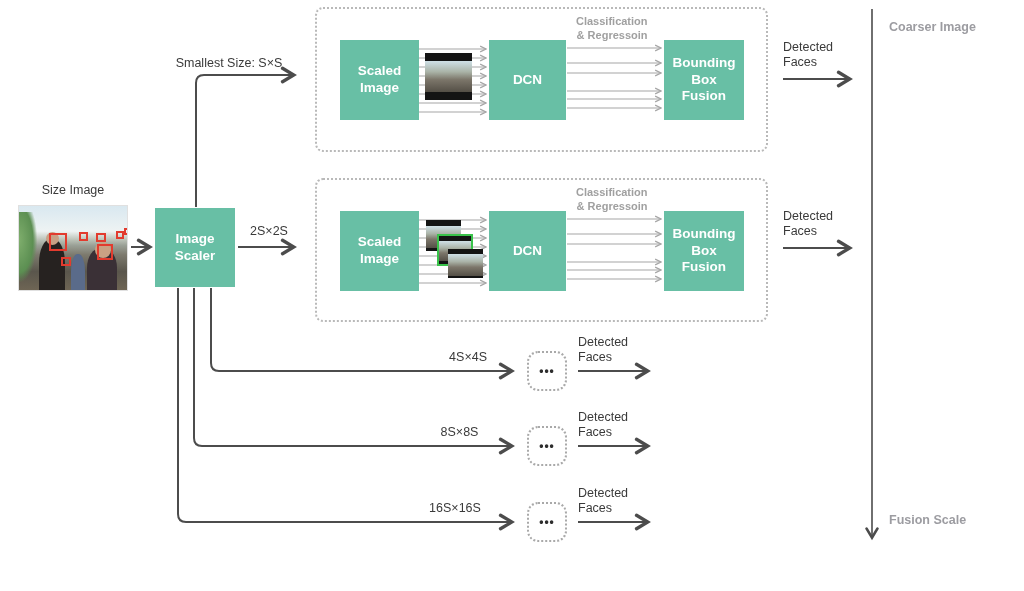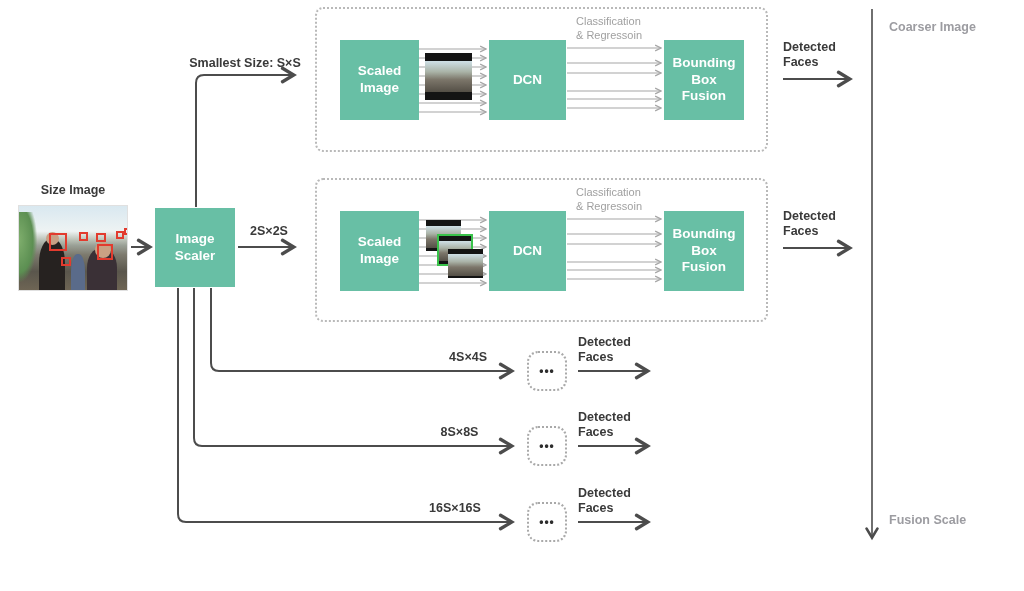--- a/index.html
+++ b/index.html
@@ -17,26 +17,26 @@
     font-weight:700;font-size:13.5px;line-height:1.25;white-space:pre-line;
   }
 
   
   .group{
     position:absolute;left:315px;width:453px;height:145px;
     border:2px dotted #b9b9b9;border-radius:8px;box-sizing:border-box;
   }
   .group svg.feature-lines{position:absolute;left:0;top:0;width:449px;height:141px;pointer-events:none;}
   .annotation{
-    position:absolute;left:259px;top:5px;color:#a0a0a0;font-size:11px;font-weight:400;
-    line-height:1.3;white-space:pre-line;
-  }
-
-  
-  .lbl{position:absolute;color:#3a3a3a;font-weight:700;font-size:12.5px;line-height:1.2;white-space:nowrap;}
+    position:absolute;left:259px;top:5px;color:#a0a0a0;font-size:11px;font-weight:700;
+    line-height:1.3;white-space:pre-line;text-align:right;
+  }
+
+  
+  .lbl{position:absolute;color:#3a3a3a;font-weight:400;font-size:12.5px;line-height:1.2;white-space:nowrap;}
   .lbl.center{text-align:center;}
   .lbl.two-line{white-space:pre-line;line-height:1.18;}
   .gray-lbl{position:absolute;color:#9c9ca1;font-weight:700;font-size:12.5px;white-space:nowrap;}
 
   
   .mini{
     position:absolute;left:527px;width:40px;height:40px;box-sizing:border-box;
     border:2px dotted #a9a9a9;border-radius:11px;
     display:flex;align-items:center;justify-content:center;
     color:#2d2d2d;font-weight:700;font-size:12px;letter-spacing:1px;
@@ -104,21 +104,21 @@
     <div class="face-box" style="left:60px;top:26px;width:9px;height:9px;"></div>
     <div class="face-box" style="left:77px;top:27px;width:10px;height:9px;"></div>
     <div class="face-box" style="left:78px;top:38px;width:16px;height:16px;"></div>
     <div class="face-box" style="left:97px;top:25px;width:8px;height:8px;"></div>
     <div class="face-box" style="left:105px;top:22px;width:6px;height:7px;"></div>
   </div>
 
   <div class="teal" style="left:155px;top:208px;width:80px;height:79px;">Image
 Scaler</div>
 
-  <div class="lbl center abs" style="left:184px;top:56px;width:122px;">Smallest Size: S×S</div>
+  <div class="lbl center abs" style="left:168px;top:56px;width:122px;">Smallest Size: S×S</div>
   <div class="lbl center abs" style="left:243px;top:224px;width:52px;">2S×2S</div>
   <div class="lbl center abs" style="left:432px;top:350px;width:55px;text-align:right;">4S×4S</div>
   <div class="lbl center abs" style="left:432px;top:425px;width:55px;">8S×8S</div>
   <div class="lbl center abs" style="left:423px;top:501px;width:64px;">16S×16S</div>
 
   <div class="group" style="top:7px;">
     <svg class="feature-lines">
       <defs>
         <marker id="fm1" viewBox="0 0 8 8" refX="7" refY="4" markerWidth="6.5" markerHeight="6.5" orient="auto">
           <path d="M1,1 L7,4 L1,7" fill="none" stroke="#a6a6a6" stroke-width="1.3"></path>

